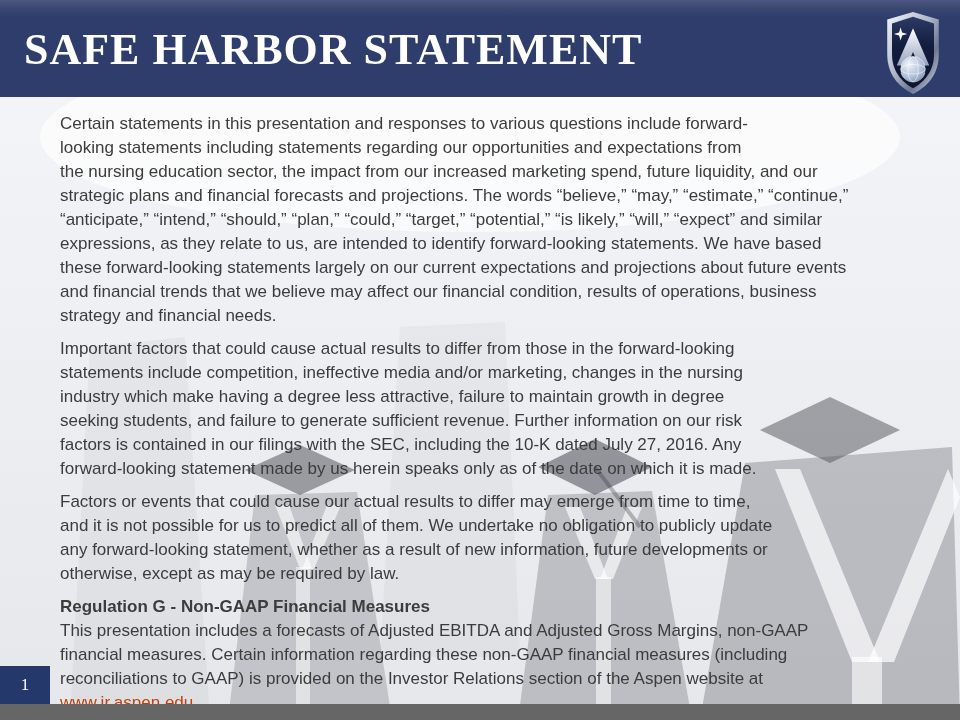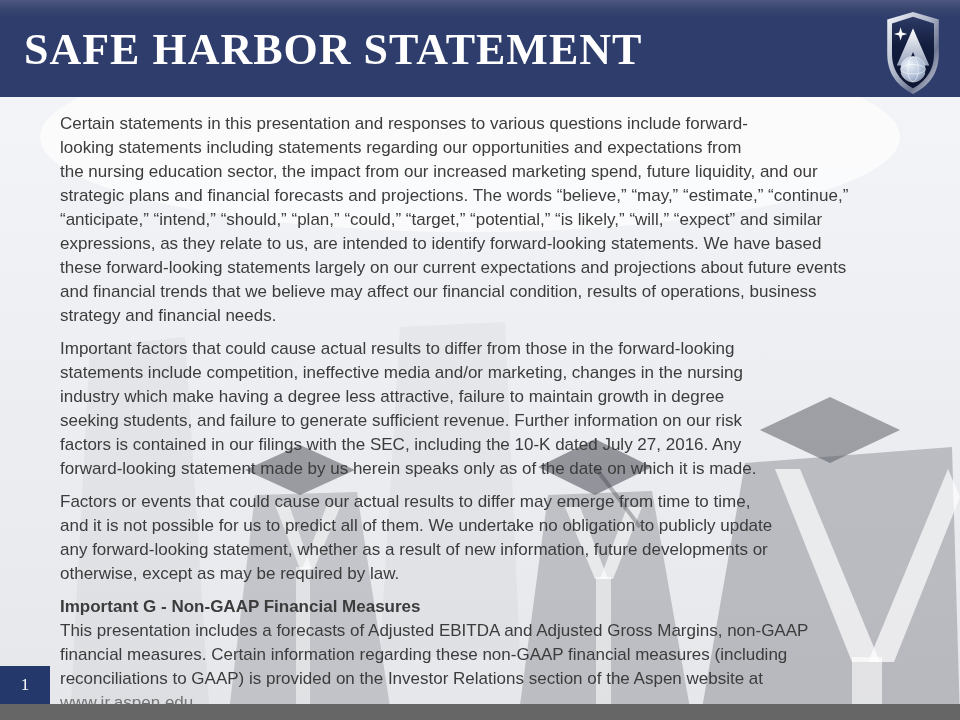--- a/index.html
+++ b/index.html
@@ -29,21 +29,21 @@
     padding:15px 10px 0 60px;
     color:#3c3c3c;font-size:17px;line-height:24px;
   }
   .text p{margin:0 0 9px 0;white-space:pre-line;}
   .text h2{
     margin:0;font-size:17px;line-height:24px;font-weight:bold;
     color:#3c3c3c;white-space:pre-line;
   }
   .text .regpara{margin:0;}
   .linkline{margin:0;}
-  .linkline a{color:#737373;text-decoration:underline;}
+  .linkline a{color:#c2410c;text-decoration:underline;}
   .linkline span{color:#3c3c3c;}
   
   .pagebox{
     position:absolute;left:0;bottom:0;width:50px;height:38px;z-index:3;
     background:#24386b;display:flex;align-items:center;justify-content:center;
   }
   .pagebox span{
     font-family:"Liberation Serif",serif;font-size:17px;color:#ffffff;
   }
 </style>
@@ -141,21 +141,21 @@
       <p>Important factors that could cause actual results to differ from those in the forward-looking
 statements include competition, ineffective media and/or marketing, changes in the nursing
 industry which make having a degree less attractive, failure to maintain growth in degree
 seeking students, and failure to generate sufficient revenue. Further information on our risk
 factors is contained in our filings with the SEC, including the 10-K dated July 27, 2016. Any
 forward-looking statement made by us herein speaks only as of the date on which it is made.</p>
       <p>Factors or events that could cause our actual results to differ may emerge from time to time,
 and it is not possible for us to predict all of them. We undertake no obligation to publicly update
 any forward-looking statement, whether as a result of new information, future developments or
 otherwise, except as may be required by law.</p>
-      <h2>Important G - Non-GAAP Financial Measures</h2>
+      <h2>Regulation G - Non-GAAP Financial Measures</h2>
       <p class="regpara">This presentation includes a forecasts of Adjusted EBITDA and Adjusted Gross Margins, non-GAAP
 financial measures. Certain information regarding these non-GAAP financial measures (including
 reconciliations to GAAP) is provided on the Investor Relations section of the Aspen website at</p>
       <p class="linkline"><a href="#">www.ir.aspen.edu</a><span>.</span></p>
     </div>
   </main>
 
   <div class="pagebox">
     <span>1</span>
   </div>

